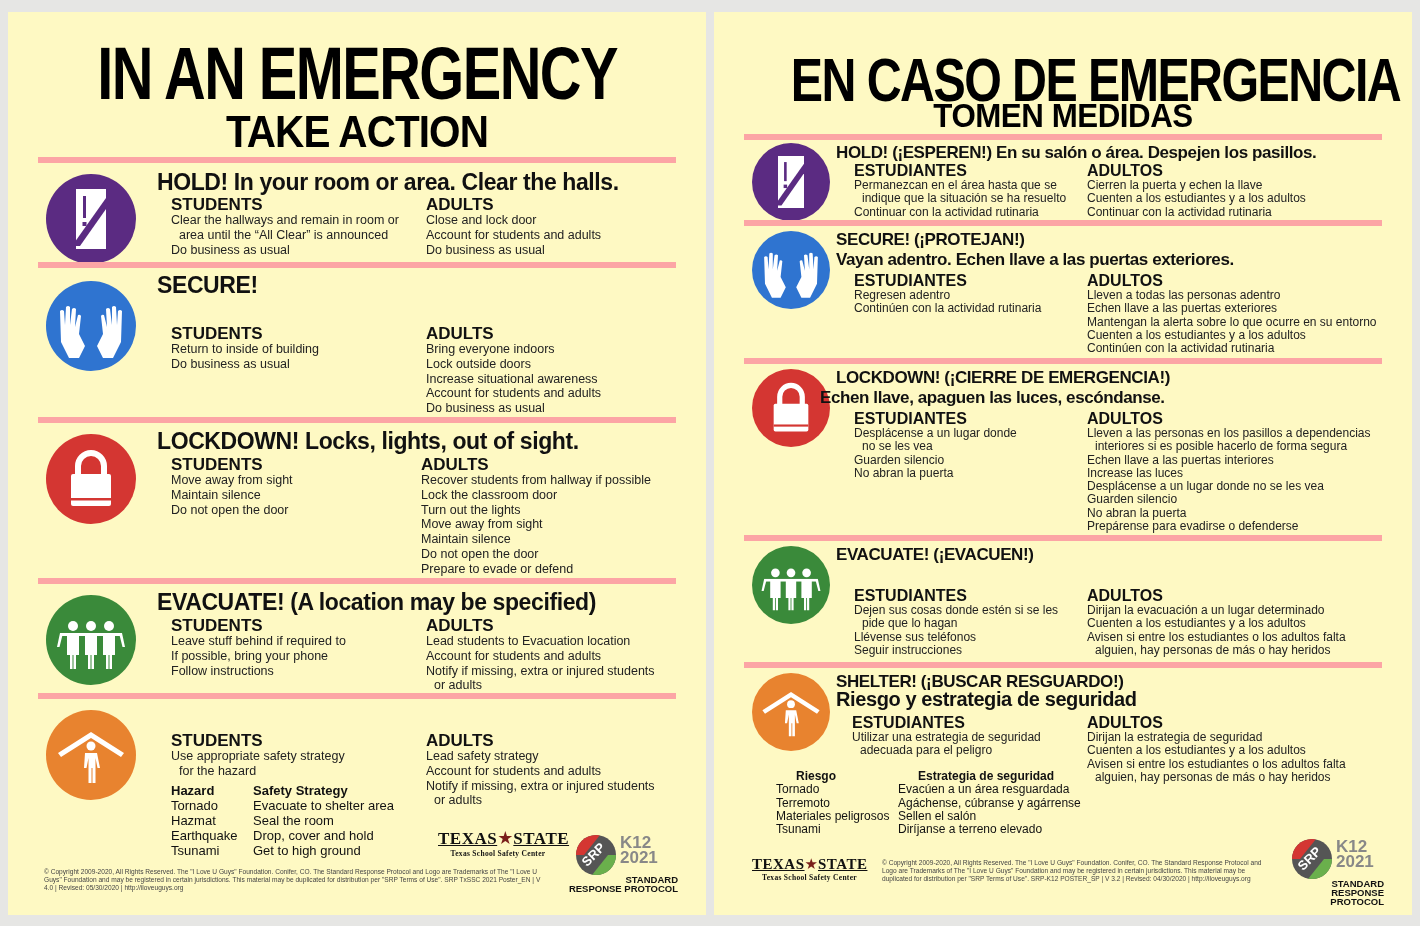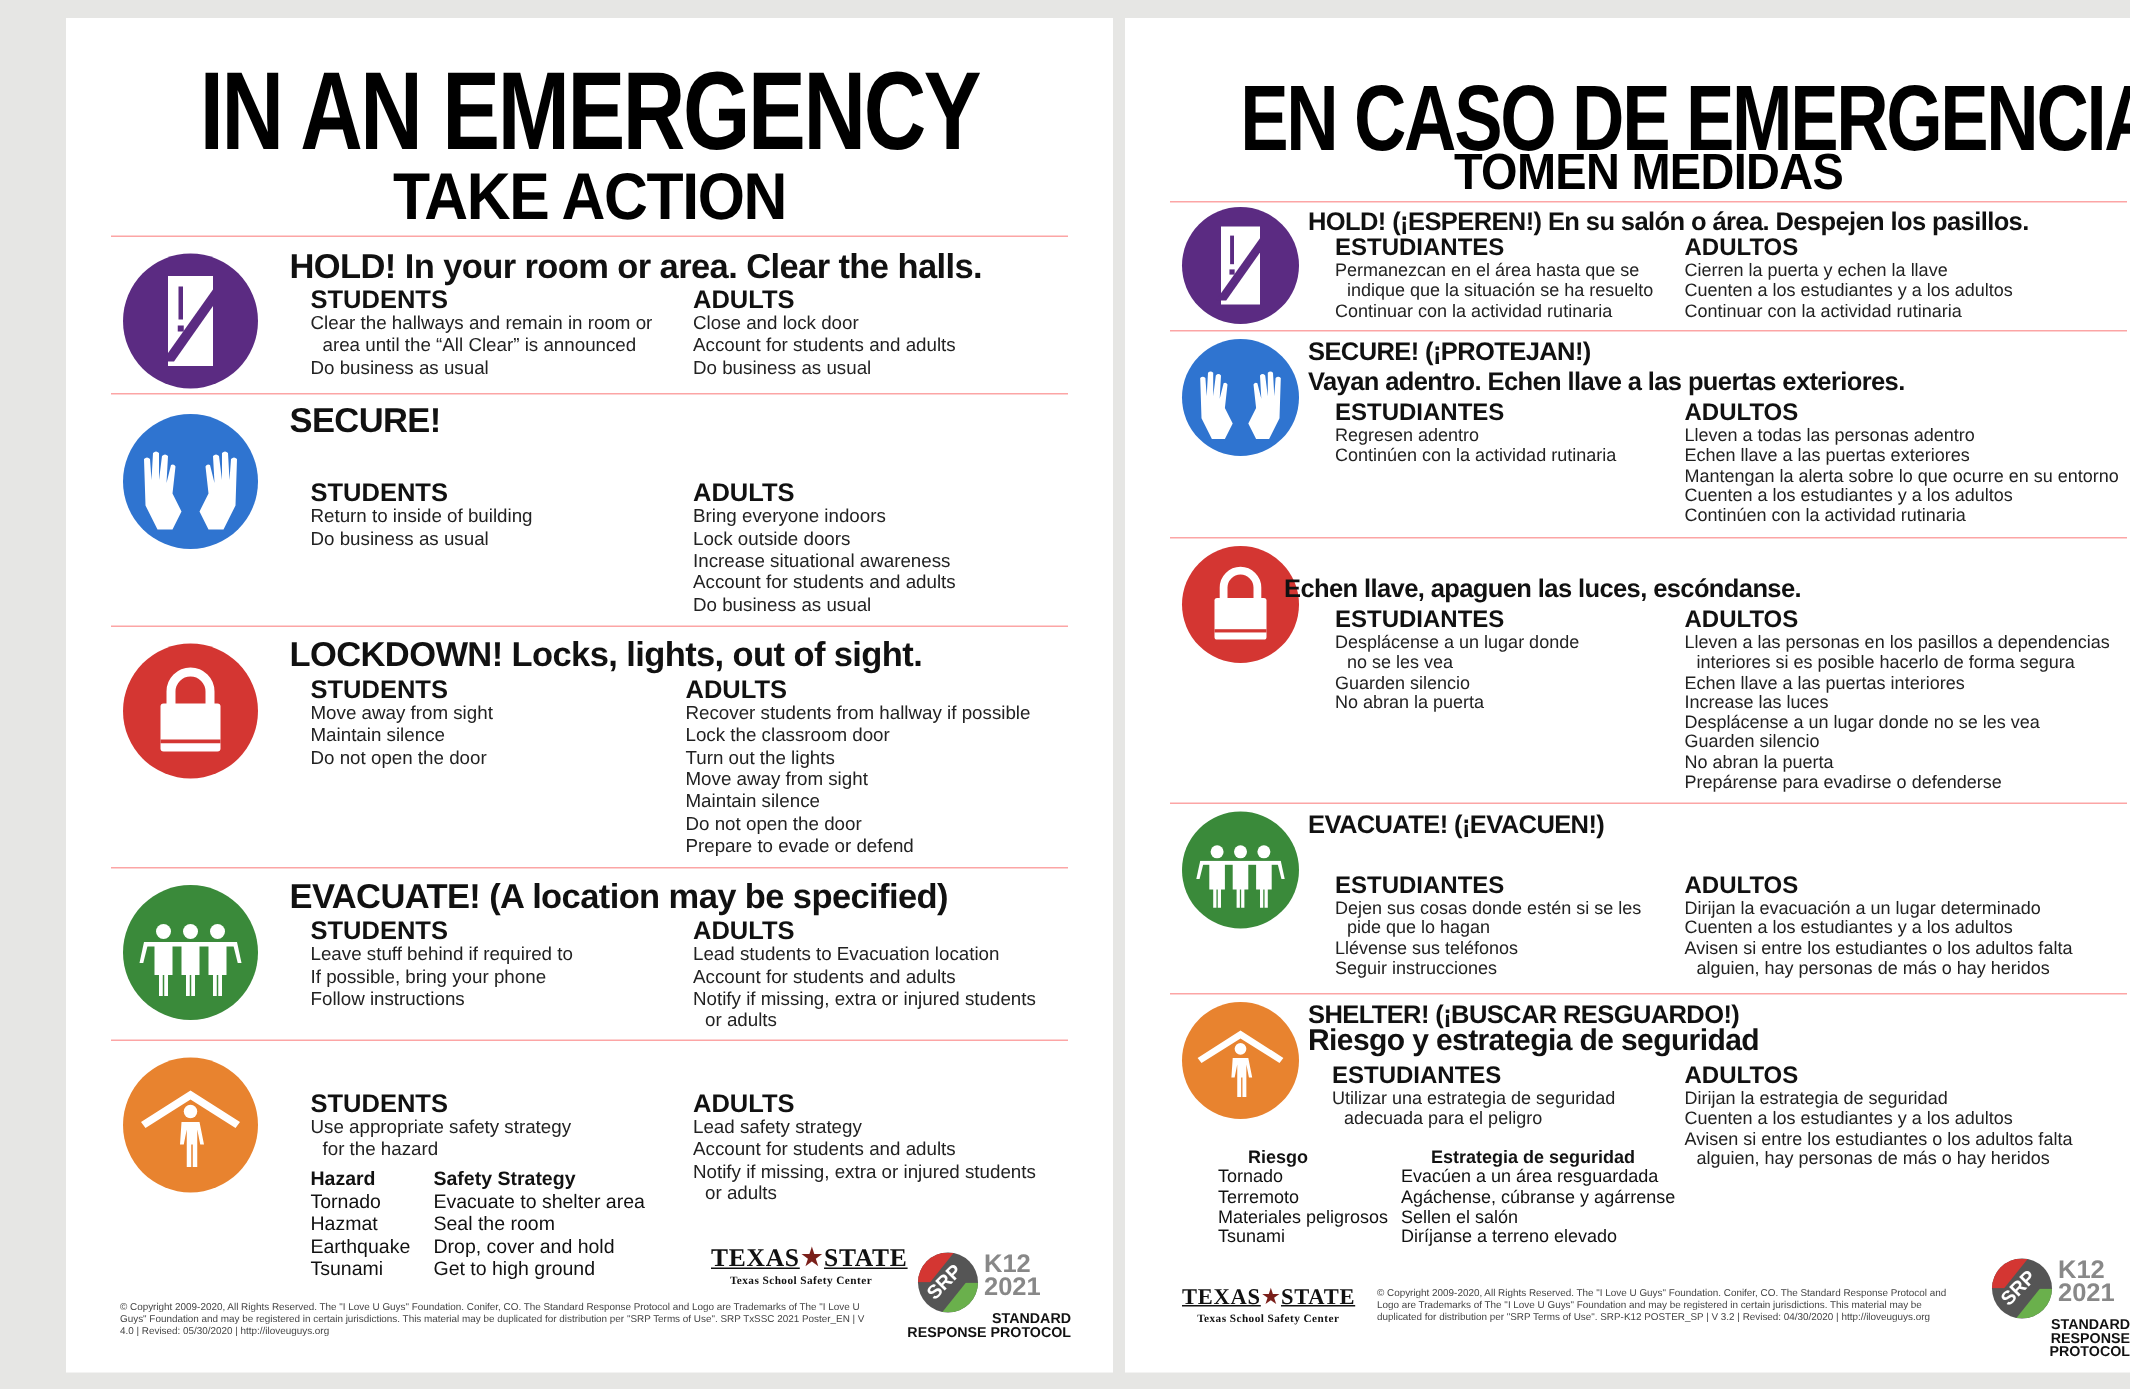--- a/index.html
+++ b/index.html
@@ -1,22 +1,22 @@
 <!DOCTYPE html>
 <html><head>
 <meta charset="utf-8">
 <style>
   html,body{margin:0;padding:0;}
   body{width:1420px;height:926px;background:#e6e6e4;position:relative;overflow:hidden;font-family:"Liberation Sans",sans-serif;color:#111;}
-  .poster{position:absolute;top:12px;background:#ffffff;height:903px;margin-left:36px;}
+  .poster{position:absolute;top:12px;background:#fef9c3;height:903px;}
   #poster-en{left:8px;width:698px;}
   #poster-es{left:714px;width:698px;}
   .title{position:absolute;left:0;right:0;text-align:center;font-weight:bold;color:#000;white-space:nowrap;}
   .title-main{font-family:"Liberation Sans",sans-serif;letter-spacing:-2px;transform-origin:center;}
-  .section{position:absolute;left:30px;right:30px;border-top:1px solid #fca5a5;}
+  .section{position:absolute;left:30px;right:30px;border-top:6px solid #fca5a5;}
   .icon{position:absolute;left:8px;width:90px;height:90px;border-radius:50%;}
   .icon svg{width:90px;height:90px;display:block;}
   .headline{position:absolute;left:119px;font-weight:bold;color:#111;white-space:nowrap;letter-spacing:-0.4px;}
   .col{position:absolute;}
   .col-h{font-weight:bold;font-size:17px;line-height:17px;color:#111;}
   .col-item{font-size:12.5px;line-height:14.8px;color:#222;white-space:nowrap;}
   .col-item.cont{padding-left:8px;}
   .es .col-h{font-size:16px;line-height:16px;}
   .es .col-item{font-size:12px;line-height:13.3px;}
   .hz-table{position:absolute;font-size:13px;line-height:15px;}
@@ -263,20 +263,21 @@
   </div>
 
   <div class="section" style="top:346px;height:174px;">
     <div class="icon" style="top:5px;width:78px;height:78px;background:#d43632;">
       <svg viewBox="0 0 90 90" style="width:78px;height:78px;">
           <path d="M32 42 v-10 a13 13 0 0 1 26 0 v10" fill="none" stroke="#fff" stroke-width="6"></path>
           <rect x="25" y="40" width="40" height="32" rx="2" fill="#fff"></rect>
           <rect x="25" y="64" width="40" height="2.5" fill="#d43632"></rect>
         </svg>
     </div>
+    <div class="headline" style="left:92px;top:4px;font-size:17px;">LOCKDOWN! (¡CIERRE DE EMERGENCIA!)</div>
     <div class="headline" style="left:76px;top:24px;font-size:17px;">Echen llave, apaguen las luces, escóndanse.</div>
     <div class="col" style="left:110px;top:47px;">
       <div class="col-h">ESTUDIANTES</div>
       <div class="col-item">Desplácense a un lugar donde</div>
       <div class="col-item cont">no se les vea</div>
       <div class="col-item">Guarden silencio</div>
       <div class="col-item">No abran la puerta</div>
     </div>
     <div class="col" style="left:343px;top:47px;">
       <div class="col-h">ADULTOS</div>

